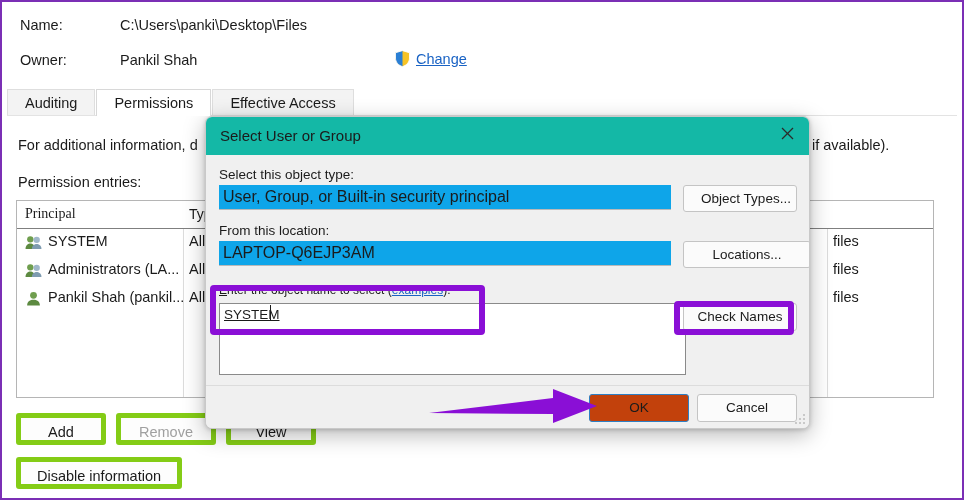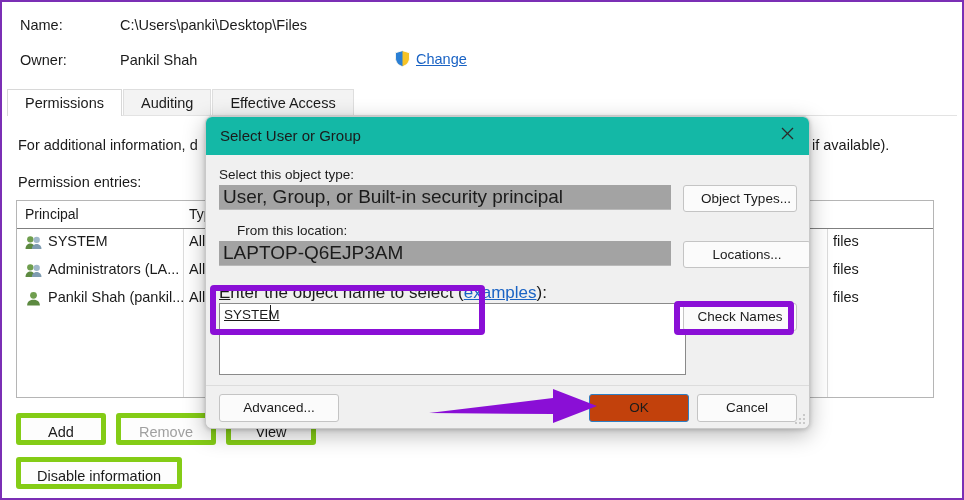--- a/index.html
+++ b/index.html
@@ -238,24 +238,24 @@
   }
 
   .dlg-label {
     position: absolute;
     font-size: 13.5px;
     color: #1b1b1b;
     white-space: nowrap;
   }
   .dlg-input {
     position: absolute;
-    background: #a3a3a3;
+    background: #0ea5e9;
     border: none;
     border-bottom: 1px solid #b9b9b9;
-    font-size: 19px;
+    font-size: 16px;
     color: #1b1b1b;
     box-sizing: border-box;
     display: flex;
     align-items: center;
     padding-left: 4px;
     white-space: nowrap;
   }
   .dlg-btn {
     position: absolute;
     height: 27px;
@@ -269,30 +269,30 @@
     box-sizing: border-box;
     white-space: nowrap;
   }
 
   
   #lbl-objtype  { left: 13px; top: 50px; }
   #val-objtype  { left: 13px; top: 68px; width: 452px; height: 25px; }
   #btn-objtypes { left: 477px; top: 68px; width: 114px; padding-left: 12px; }
 
   
-  #lbl-location { left: 13px; top: 106px; margin-left: 18px; }
+  #lbl-location { left: 13px; top: 106px; }
   #val-location { left: 13px; top: 124px; width: 452px; height: 25px; }
   #btn-locations{ left: 477px; top: 124px; width: 128px; }
 
   
   #lbl-objname {
     position: absolute;
     left: 13px;
     top: 166px;
-    font-size: 17px;
+    font-size: 12px;
     color: #1b1b1b;
     white-space: nowrap;
   }
   #lbl-objname .accel { text-decoration: underline; }
   #examples-link {
     color: #1a63c4;
     text-decoration: underline;
     cursor: pointer;
   }
   #objname-box {
@@ -394,32 +394,32 @@
     <div id="change-wrap">
       <svg id="shield-icon" viewBox="0 0 16 16">
         <path d="M8 0.6 L14.6 2.6 L14.6 7.6 C14.6 11.6 11.6 14.6 8 15.6 C4.4 14.6 1.4 11.6 1.4 7.6 L1.4 2.6 Z" fill="#f7c325"></path>
         <path d="M8 0.6 L1.4 2.6 L1.4 7.6 C1.4 11.6 4.4 14.6 8 15.6 Z" fill="#2b7fd4"></path>
         <path d="M8 0.6 L14.6 2.6 L14.6 7.6 C14.6 11.6 11.6 14.6 8 15.6 C4.4 14.6 1.4 11.6 1.4 7.6 L1.4 2.6 Z" fill="none" stroke="#ffffff" stroke-width="0.8"></path>
       </svg>
       <span id="change-link">Change</span>
     </div>
 
     <div id="tabstrip">
+      <div class="tab">Auditing</div>
       <div class="tab active">Permissions</div>
-      <div class="tab">Auditing</div>
       <div class="tab">Effective Access</div>
     </div>
 
     <div id="bg-info">For additional information, d</div>
     <div class="rt-text" style="left:810px; top:135px;">if available).</div>
     <div id="bg-entries-label">Permission entries:</div>
 
     <div id="perm-list">
       <div id="perm-head">
-        <div class="col-h" style="left:8px;">Principal</div>
+        <div class="col-h" style="left:8px;font-family:Liberation Serif, serif;">Principal</div>
         <div class="col-h" style="left:172px;">Typ</div>
       </div>
       <div class="col-sep" style="left:166px;"></div>
       <div class="col-sep" style="left:810px;"></div>
 
       <div class="perm-row">
         <svg class="usr-icon" viewBox="0 0 16 16">
           <circle cx="5" cy="5" r="3" fill="#6f9e4e"></circle>
             <path d="M0.5 14 C0.5 10.5 3 9 5 9 C7 9 9.5 10.5 9.5 14 Z" fill="#5d8a41"></path>
           <circle cx="11" cy="5.5" r="3" fill="#9fb7c9"></circle>
@@ -485,21 +485,20 @@
 
     <div id="objname-box">
       <div id="objname-value">SYSTEM</div>
     </div>
     <div id="caret"></div>
 
     <div class="dlg-btn" id="btn-checknames">Check Names</div>
 
     <div id="dlg-footer-sep"></div>
     <div id="dlg-footer"></div>
-    <div class="dlg-btn" id="btn-advanced">Advanced...</div>
     <div class="dlg-btn" id="btn-ok">OK</div>
     <div class="dlg-btn" id="btn-cancel">Cancel</div>
 
     <svg id="grip" viewBox="0 0 12 12">
       <g fill="#9a9a9a">
         <rect x="9" y="1" width="2" height="2"></rect>
         <rect x="5" y="5" width="2" height="2"></rect>
           <rect x="9" y="5" width="2" height="2"></rect>
         <rect x="1" y="9" width="2" height="2"></rect>
           <rect x="5" y="9" width="2" height="2"></rect>

